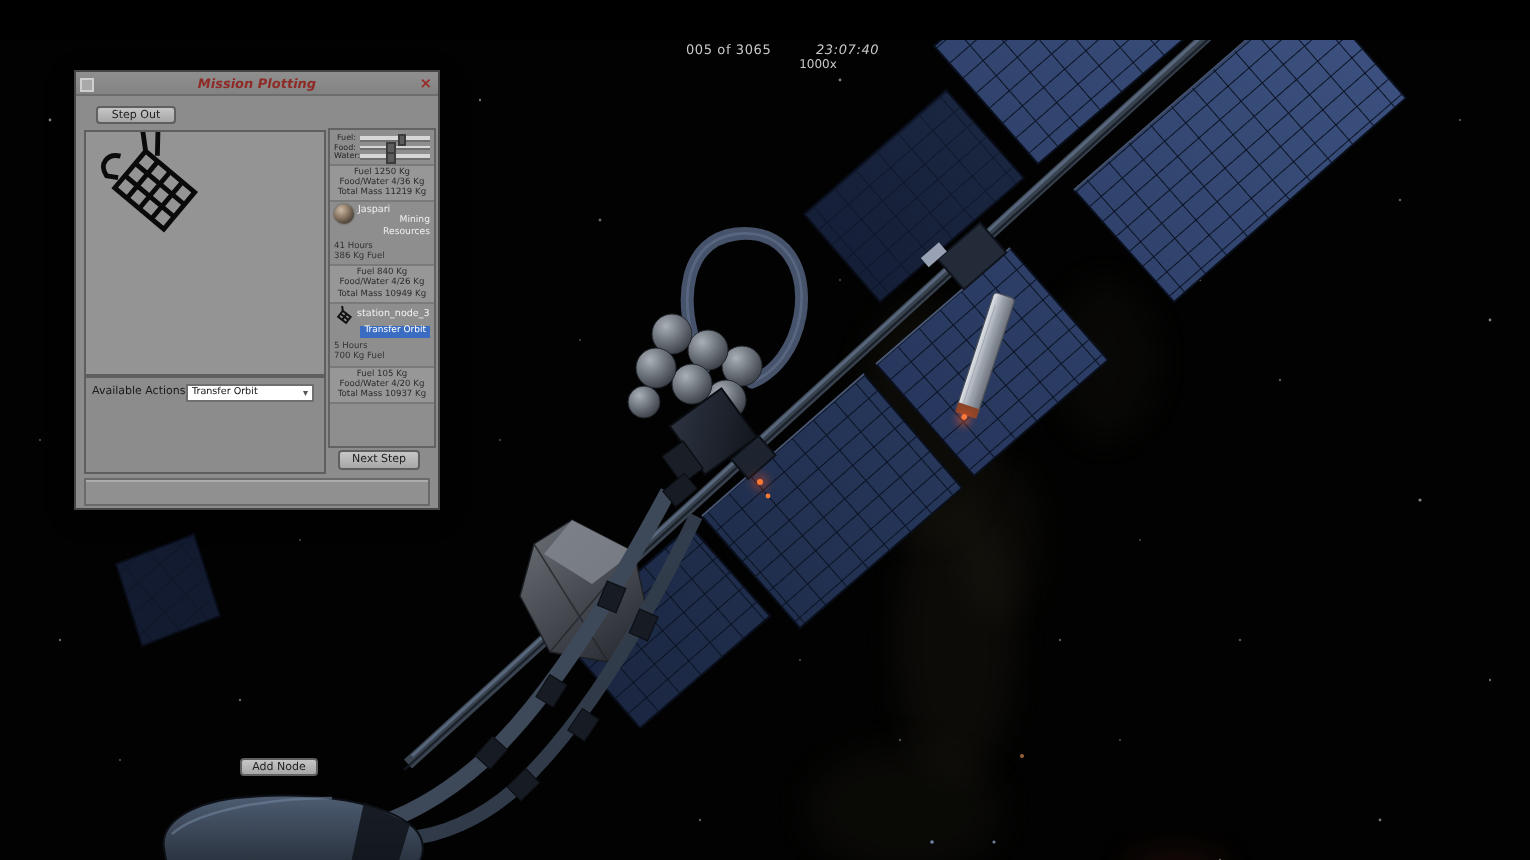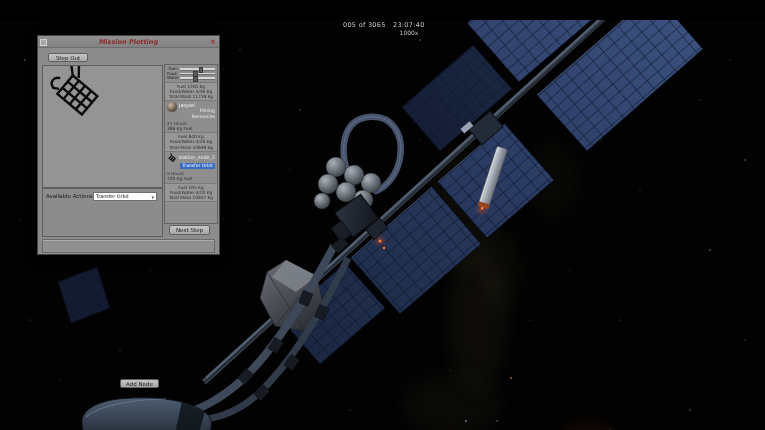--- a/index.html
+++ b/index.html
@@ -2,21 +2,21 @@
 <html style="--title_red: #8e2b26; --accent_blue: #3a6dc2; --dialog_gray: #8c8c8c; --solar_panel_blue: #2b3d64; --hud_text: #c9c9c9;"><head>
 <meta charset="utf-8">
 <style>
   html,body{margin:0;padding:0;background:#000;}
   .stage{position:relative;width:765px;height:422px;background:#0369a1;overflow:hidden;
          font-family:"DejaVu Sans",sans-serif;margin-top:20px;-webkit-font-smoothing:antialiased;}
   .scene{position:absolute;left:0;top:0;}
 
   
   .hud-date{position:absolute;left:343px;top:1px;font-size:6.5px;color:var(--hud_text,#c9c9c9);letter-spacing:.3px;}
-  .hud-clock{position:absolute;left:393px;top:1px;font-size:6.5px;color:var(--hud_text,#c9c9c9);letter-spacing:.3px;}
+  .hud-clock{position:absolute;left:408px;top:1px;font-size:6.5px;color:var(--hud_text,#c9c9c9);letter-spacing:.3px;font-style:italic;}
   .hud-speed{position:absolute;left:393px;top:8.5px;width:32px;text-align:center;font-size:6px;color:var(--hud_text,#c9c9c9);}
 
   
   .dialog{position:absolute;left:37px;top:15px;width:181px;height:218px;background:var(--dialog_gray,#8c8c8c);
           border:1px solid #454545;box-shadow:0 3px 10px rgba(0,0,0,.75);color:#1d1d1d;}
   .titlebar{position:absolute;left:0;top:0;right:0;height:11px;background:linear-gradient(#8f8f8f,#838383);
             border-bottom:1px solid #6d6d6d;}
   .title{position:absolute;left:0;right:0;top:2px;text-align:center;font-size:6.5px;font-weight:bold;color:var(--title_red,#8e2b26);font-style:italic;}
   .grip{position:absolute;left:2px;top:2.5px;width:5px;height:5px;background:#a9a9a9;border:1px solid #cfcfcf;}
   .close{position:absolute;right:3px;top:1px;font-size:7.5px;font-weight:bold;color:#9b2c27;cursor:pointer;line-height:9px;}

